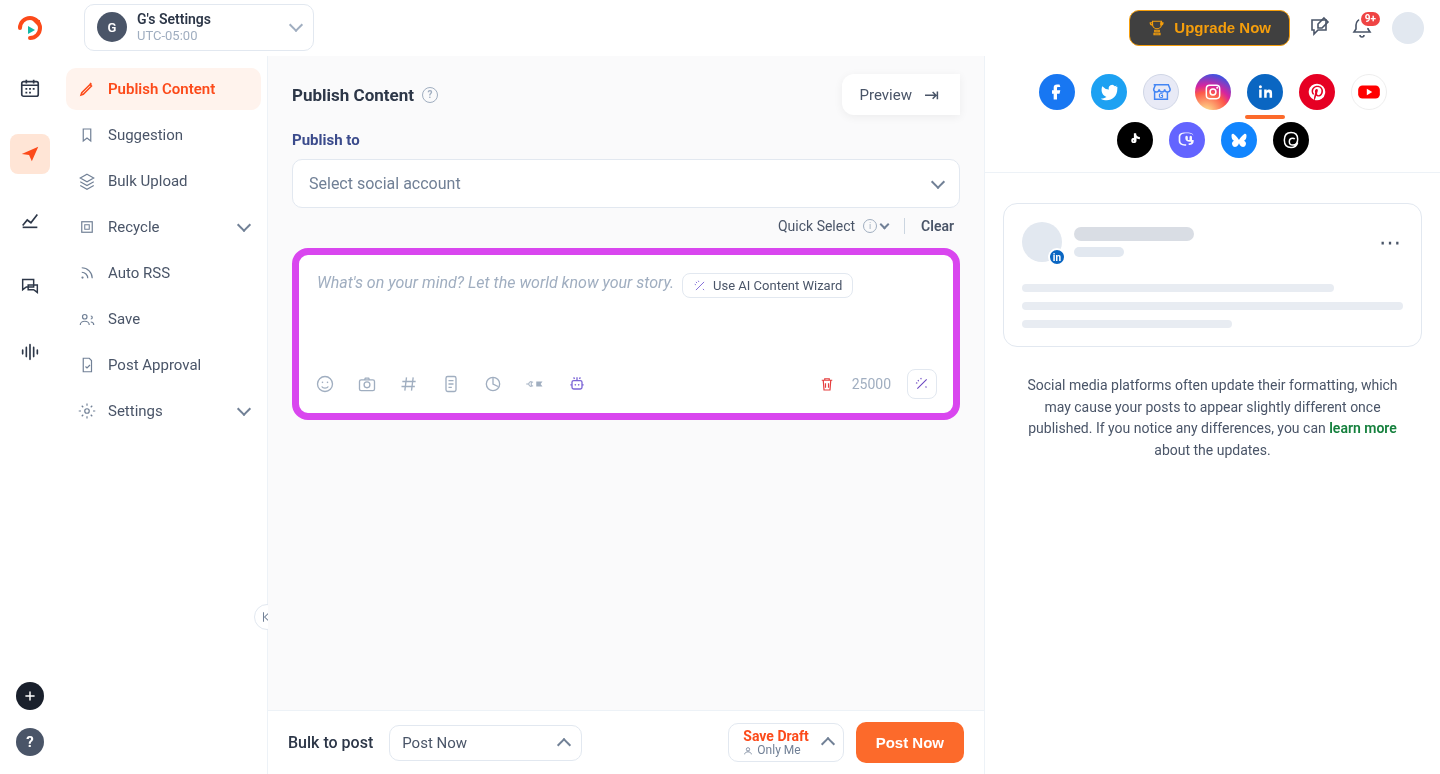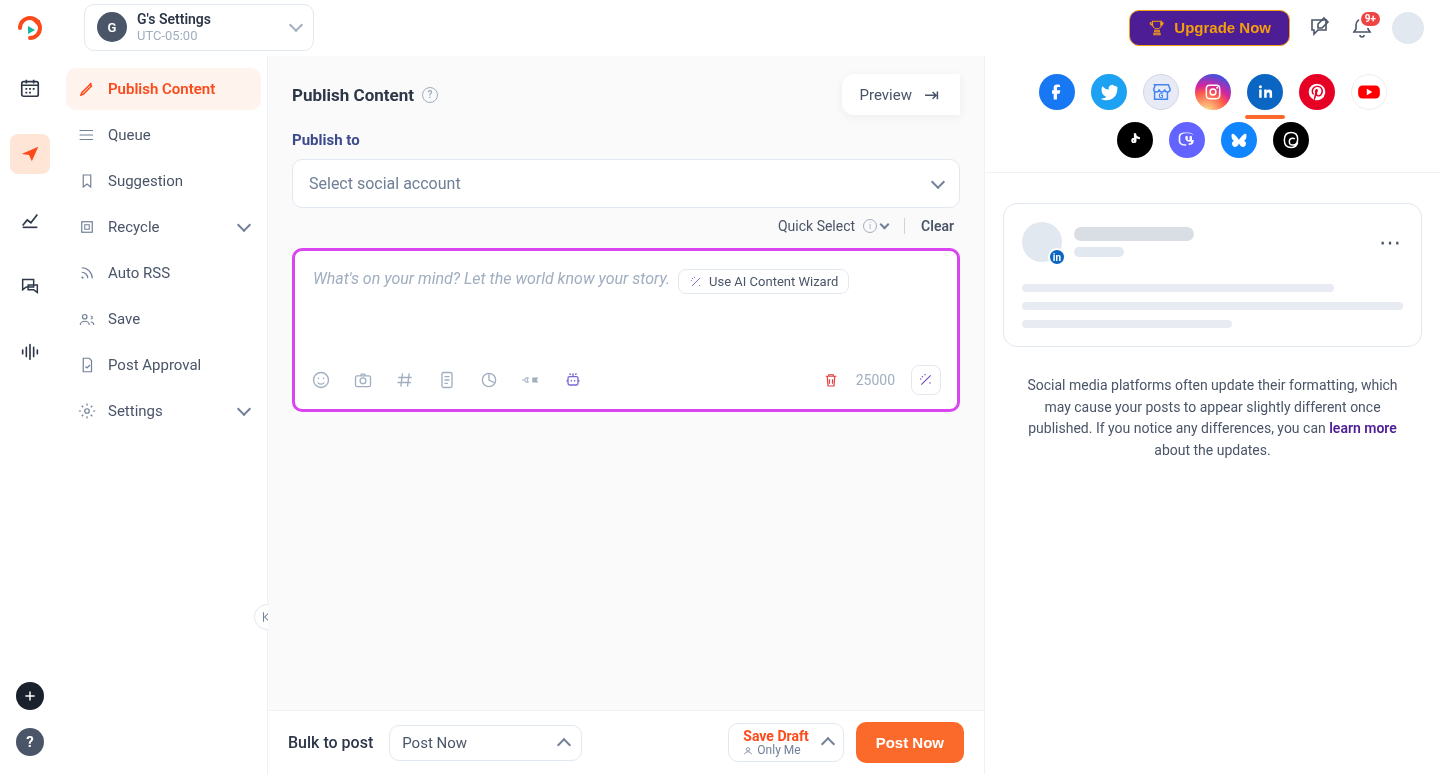--- a/index.html
+++ b/index.html
@@ -41,21 +41,21 @@
   font-size: 13px;
 }
 .ws-text { display:flex; flex-direction:column; line-height:1.2; }
 .ws-name { font-weight:600; font-size:14px; color:#2d3748; }
 .ws-tz { font-size:13px; color:#a0aec0; }
 .spacer { flex:1; }
 .top-actions { display:flex; align-items:center; gap:18px; }
 .upgrade-btn {
   border: 1.5px solid #f59e0b;
   color: #f59e0b;
-  background: #4c1d95;
+  background: #404040;
   border-radius: 10px;
   padding: 8px 18px;
   font-weight:700;
   font-size:15px;
   display:flex; align-items:center; gap:8px;
 }
 .top-icon { width:24px; height:24px; color:#4a5568; position:relative; }
 .notif-badge {
   position:absolute; top:-6px; right:-8px;
   background:#ef4444; color:#fff; border-radius:10px; padding:0 4px;
@@ -153,21 +153,21 @@
   display:flex; align-items:center; justify-content:space-between;
   color:#718096; font-size:16px;
 }
 
 .select-helpers { display:flex; justify-content:flex-end; gap:16px; align-items:center; padding:10px 6px 14px; font-size:14px; color:#4a5568; }
 .select-helpers .divider { width:1px; height:16px; background:#cbd5e0; }
 .select-helpers .clear { font-weight:600; }
 .qs-info { width:14px; height:14px; border:1.5px solid #a0aec0; border-radius:50%; display:inline-flex; align-items:center; justify-content:center; font-size:9px; color:#a0aec0; margin-left:4px; }
 
 .composer {
-  background:#fff; border:3px solid #d946ef; border-radius:10px;
+  background:#fff; border:7px solid #d946ef; border-radius:16px;
   display:flex; flex-direction:column;
 }
 .composer-top {
   padding: 18px 18px 60px 18px;
   display:flex; align-items:flex-start; gap:8px;
 }
 .composer-placeholder { color:#a0aec0; font-style:italic; font-size:16px; }
 .ai-btn {
   border:1px solid #e2e8f0; border-radius:8px; padding: 4px 10px;
   font-size:13px; color:#4a5568; display:inline-flex; align-items:center; gap:6px;
@@ -244,21 +244,21 @@
 .pp-bars .bar1 { width:120px; height:14px; background:#d9dde4; border-radius:8px; margin-bottom:6px; }
 .pp-bars .bar2 { width:50px; height:10px; background:#e2e8f0; border-radius:6px; }
 .pp-dots { margin-left:auto; color:#4a5568; font-size:22px; letter-spacing:2px; }
 .pp-body { margin-top:22px; display:flex; flex-direction:column; gap:10px; }
 .pp-line { height:8px; background:#e8ecf2; border-radius:5px; }
 .pp-line.w1 { width:82%; }
 .pp-line.w2 { width:100%; }
 .pp-line.w3 { width:55%; }
 
 .preview-note { text-align:center; color:#4a5568; font-size:14px; line-height:1.55; padding: 0 16px; }
-.preview-note a { color:#4c1d95; font-weight:600; text-decoration:none; }
+.preview-note a { color:#15803d; font-weight:600; text-decoration:none; }
 
 .chev-down { display:inline-block; width:10px; height:10px; border-right:2px solid currentColor; border-bottom:2px solid currentColor; transform:rotate(45deg); margin-top:-4px; }
 .chev-up { display:inline-block; width:10px; height:10px; border-right:2px solid currentColor; border-bottom:2px solid currentColor; transform:rotate(-135deg); margin-bottom:-4px; }
 
 svg { display:block; }
 </style>
 </head>
 <body>
 
 <div class="top-bar">
@@ -347,32 +347,29 @@
 
   <div class="side-nav">
     <div class="nav-item active">
       <svg class="ni-icon" viewBox="0 0 24 24">
           <path d="M4 20l3-1 11-11-2-2L5 17zM16 4l2 2" stroke="#fc4a1a" stroke-width="2" fill="none"></path>
         </svg>
       <span>Publish Content</span>
     </div>
     <div class="nav-item">
       <svg class="ni-icon" viewBox="0 0 24 24">
-          <path d="M4 6h16M4 12h16M4 18h16" stroke="#718096" stroke-width="1.6"></path>
-          <circle cx="3" cy="6" r="1" fill="#718096"></circle>
-          <circle cx="3" cy="12" r="1" fill="#718096"></circle>
-          <circle cx="3" cy="18" r="1" fill="#718096"></circle>
-        </svg>
-      <span>Queue</span>
+          <path d="M7 4h10v16l-5-4-5 4z" stroke="#718096" stroke-width="1.6" fill="none"></path>
+        </svg>
+      <span>Suggestion</span>
     </div>
     <div class="nav-item">
       <svg class="ni-icon" viewBox="0 0 24 24">
-          <path d="M7 4h10v16l-5-4-5 4z" stroke="#718096" stroke-width="1.6" fill="none"></path>
-        </svg>
-      <span>Suggestion</span>
+          <path d="M12 3l9 5-9 5-9-5zM3 13l9 5 9-5M3 18l9 5 9-5" stroke="#718096" stroke-width="1.5" fill="none"></path>
+        </svg>
+      <span>Bulk Upload</span>
     </div>
     <div class="nav-item">
       <svg class="ni-icon" viewBox="0 0 24 24">
           <rect x="5" y="5" width="14" height="14" stroke="#718096" stroke-width="1.6" fill="none"></rect>
           <path d="M9 9h6v6H9z" stroke="#718096" stroke-width="1.4" fill="none"></path>
         </svg>
       <span>Recycle</span>
       <span class="chev chev-down"></span>
     </div>
     <div class="nav-item">

